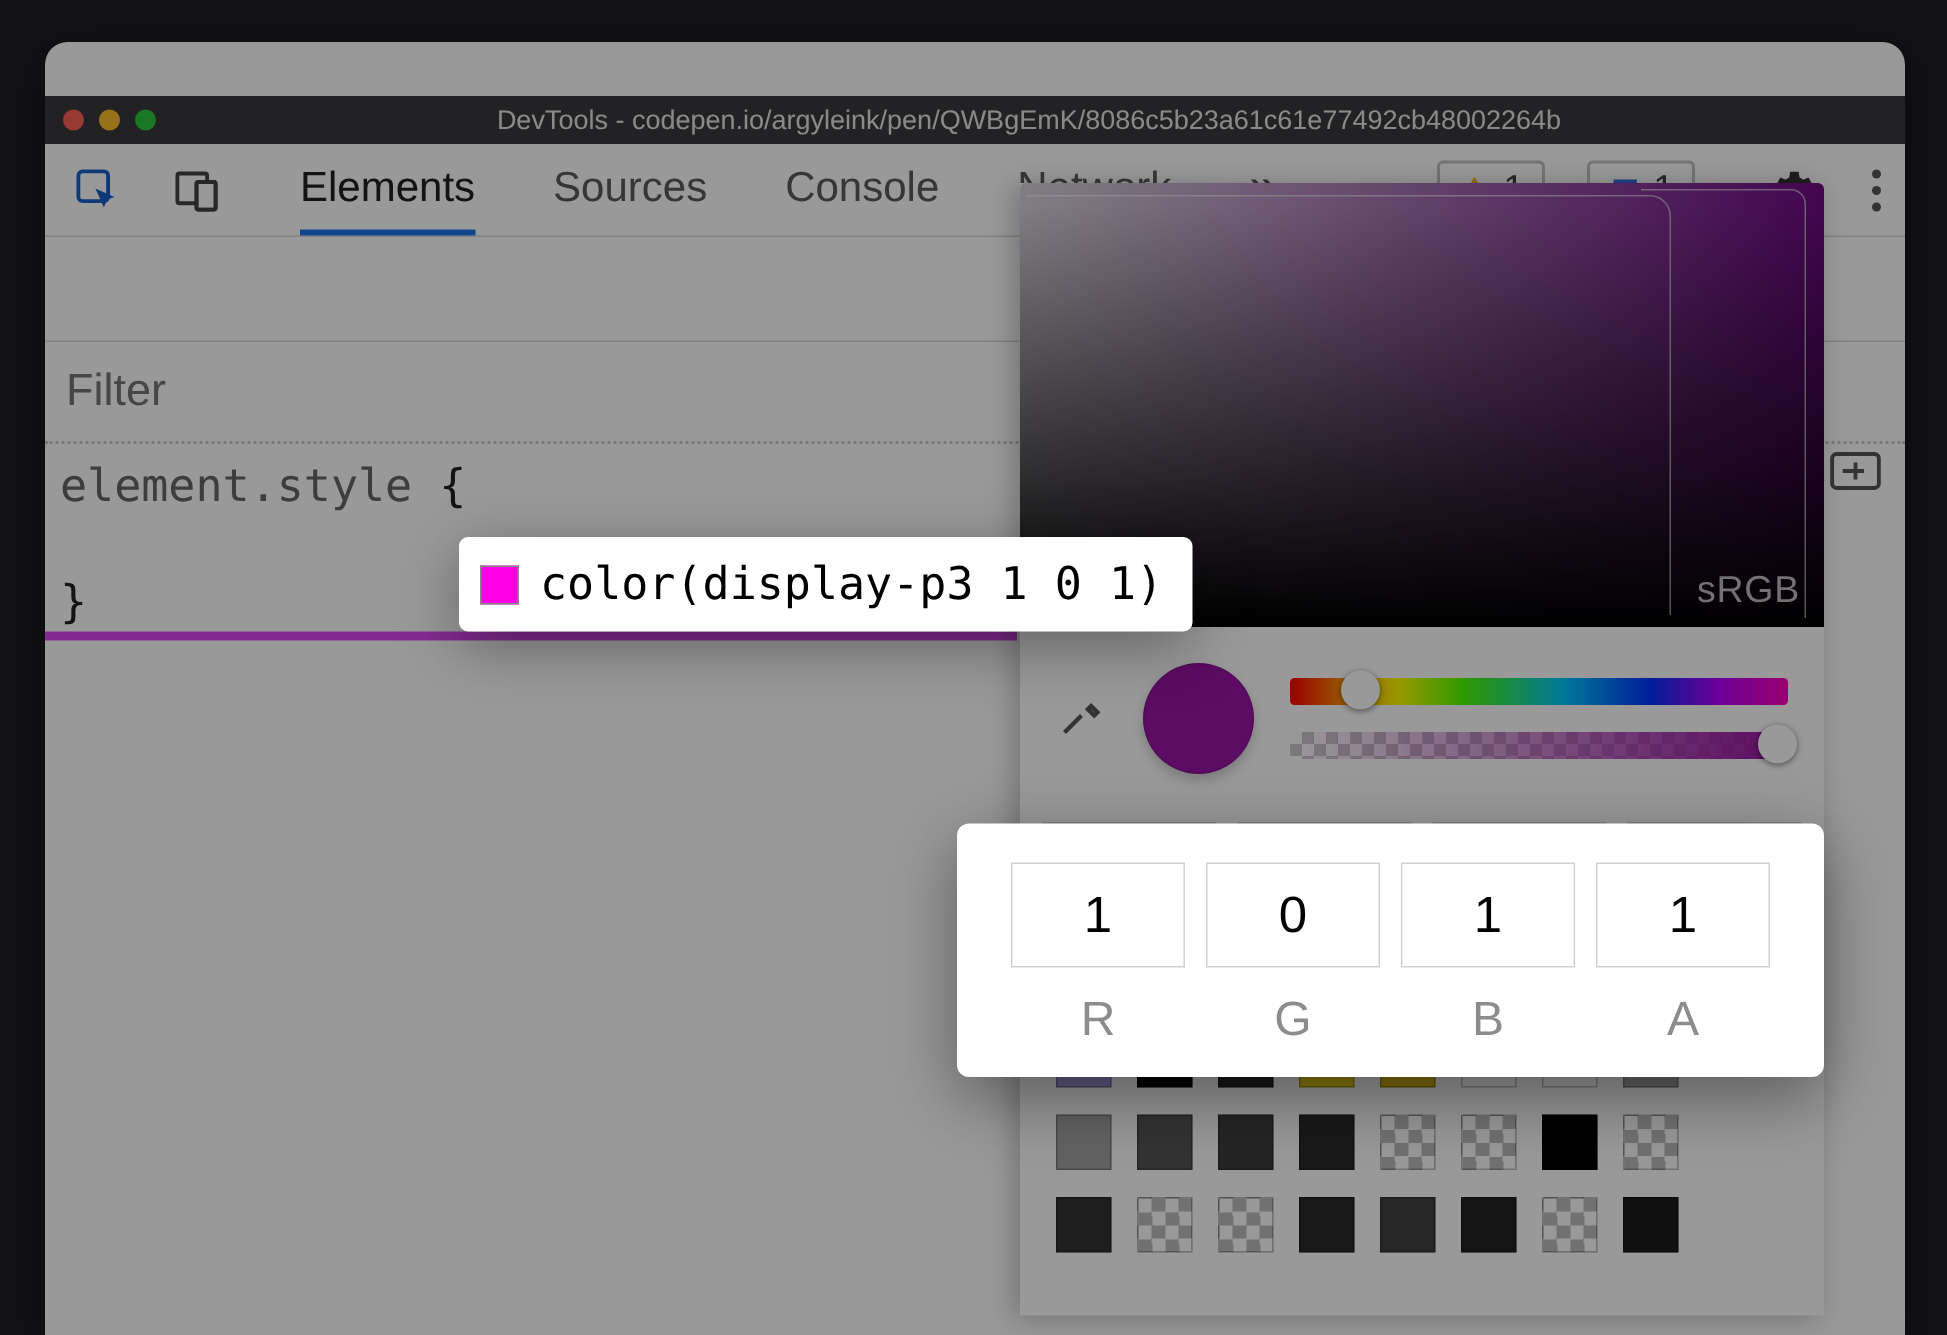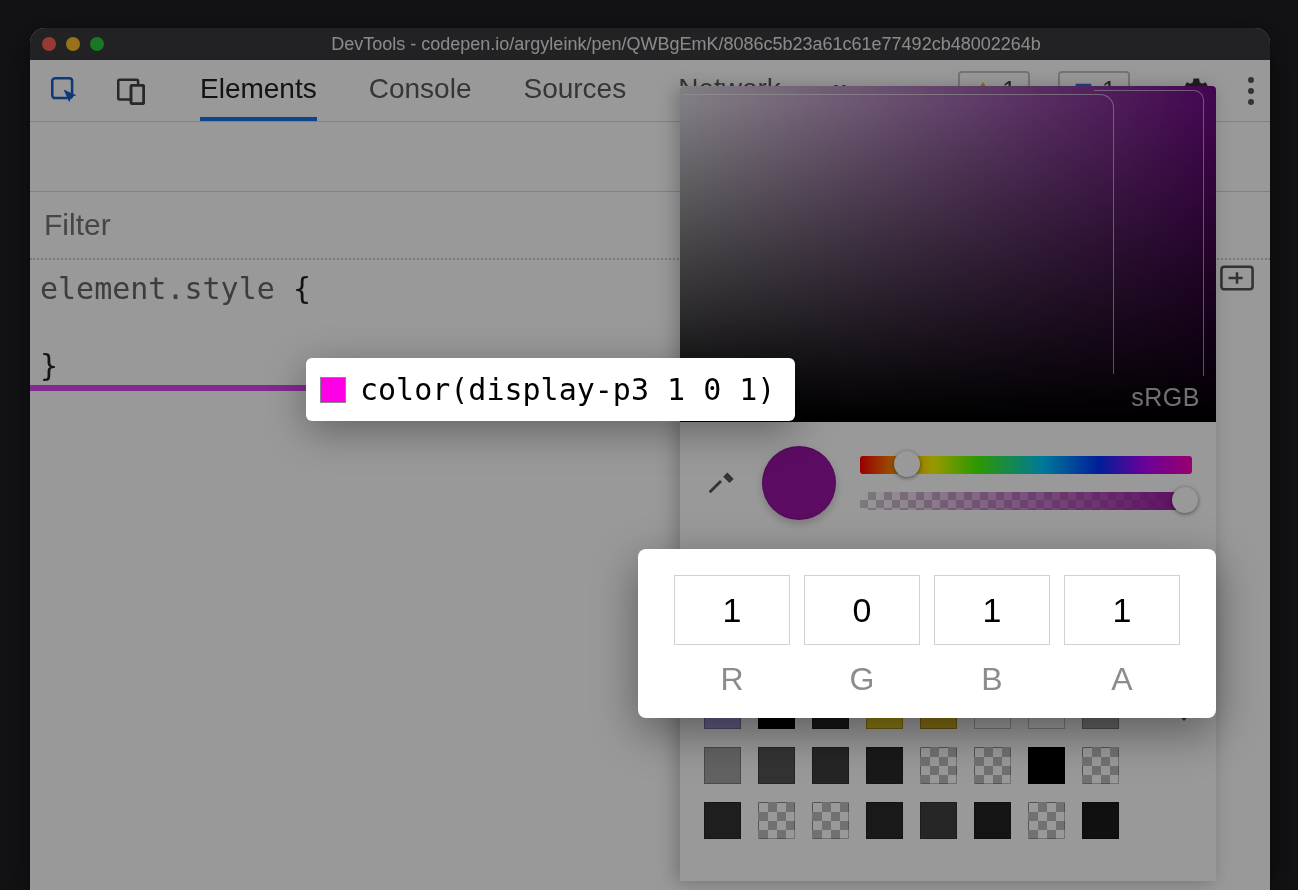--- a/index.html
+++ b/index.html
@@ -1,21 +1,21 @@
 <!DOCTYPE html>
 <html><head>
 <meta charset="utf-8">
 <style>
   * { box-sizing: border-box; margin: 0; padding: 0; }
   html, body { width: 1298px; height: 890px; background: #1f1f24; font-family: "Helvetica Neue", Arial, sans-serif; overflow: hidden; }
   .dim-overlay { position: absolute; inset: 0; background: rgba(0,0,0,0.40); pointer-events: none; z-index: 30; }
 
   
   .window { position: absolute; left: 30px; top: 28px; width: 1240px; height: 862px; background: #fff; border-radius: 15px 15px 0 0; overflow: hidden; box-shadow: 0 8px 30px rgba(0,0,0,0.5); }
-  .titlebar { height: 32px; background: #3a3a3c; display: flex; align-items: center; padding: 0 12px; gap: 10px; }
+  .titlebar { height: 32px; background: #3a3a3c; display: flex; align-items: center; padding: 0 12px; gap: 10px; margin-top: 36px; }
   .traffic { display: flex; gap: 10px; }
   .traffic .dot { width: 14px; height: 14px; border-radius: 50%; }
   .dot.r { background: #ff5f57; } .dot.y { background: #febc2e; } .dot.g { background: #28c840; }
   .titlebar .title { flex: 1; text-align: center; color: #e6e6e6; font-size: 18px; white-space: nowrap; overflow: hidden; text-overflow: ellipsis; }
 
   
   .toolbar { height: 62px; background: #fff; border-bottom: 1px solid #d9d9d9; display: flex; align-items: center; padding: 0 10px 0 16px; gap: 28px; color: #303030; }
   .toolbar .iconbtn { width: 38px; height: 38px; display: flex; align-items: center; justify-content: center; color: #444; }
   .toolbar .iconbtn.active { color: #1860c8; }
   .tabs { display: flex; gap: 52px; margin-left: 22px; align-items: center; height: 100%; }
@@ -38,21 +38,21 @@
   .css-selector { color: #666; }
   .css-prop { color: #b02121; margin-left: 38px; }
   .css-brace { color: #222; }
 
   
   .tooltip { position: absolute; z-index: 50; background: #fff; border-radius: 6px; padding: 14px 20px 14px 14px; box-shadow: 0 10px 40px rgba(0,0,0,0.35); display: flex; align-items: center; gap: 14px; font-family: ui-monospace, "SF Mono", Menlo, monospace; font-size: 30px; margin-left: 37px; }
   .tooltip .swatch { width: 26px; height: 26px; background: #ff00e6; border: 1px solid #888; }
 
   
   .picker { position: absolute; width: 536px; background: #fff; box-shadow: -4px 2px 18px rgba(0,0,0,0.25); z-index: 20; }
-  .picker .field { position: relative; height: 336px; background:
+  .picker .field { position: relative; height: 296px; background:
       linear-gradient(to top, #000, rgba(0,0,0,0) 95%),
       linear-gradient(to right, #d7d2da, #6f0a85); border-radius: 4px 4px 0 0; }
   .picker .field .srgb-label { position: absolute; right: 16px; bottom: 10px; color: #bdbdbd; font-size: 25px; letter-spacing: 0.5px; }
   .picker .gamut { position: absolute; left: 4px; top: 8px; width: 430px; height: 280px; border: 1.5px solid rgba(255,255,255,0.55); border-left: none; border-bottom: none; border-radius: 0 14px 0 0 / 0 14px 0 0; }
   .picker .gamut2 { position: absolute; right: 12px; top: 4px; width: 110px; height: 286px; border-right: 1.5px solid rgba(255,255,255,0.55); border-top: 1.5px solid rgba(255,255,255,0.55); border-radius: 0 10px 0 0; }
 
   .picker .ctrls { padding: 24px 24px 8px 24px; display: flex; align-items: center; gap: 24px; }
   .eyedrop { color: #555; }
   .swatch-big { width: 74px; height: 74px; border-radius: 50%; background: #9a14a3; box-shadow: 0 0 0 1px rgba(0,0,0,0.1) inset, 0 4px 8px rgba(0,0,0,0.2); }
   .sliders { flex: 1; display: flex; flex-direction: column; gap: 18px; }
@@ -109,22 +109,22 @@
     </div>
     <div class="iconbtn">
       <svg width="34" height="34" viewBox="0 0 24 24" fill="none" stroke="currentColor" stroke-width="1.8">
         <rect x="3" y="4" width="14" height="14" rx="1"></rect>
           <rect x="12" y="8" width="9" height="13" rx="1" fill="#fff"></rect>
         <rect x="12" y="8" width="9" height="13" rx="1"></rect>
       </svg>
     </div>
     <div class="tabs">
       <div class="tab active">Elements</div>
+      <div class="tab">Sources</div>
       <div class="tab">Console</div>
-      <div class="tab">Sources</div>
       <div class="tab">Network</div>
       <div class="tab" style="font-size:34px;color:#555">»</div>
     </div>
     <div class="spacer"></div>
     <div class="badge">
       <svg width="22" height="22" viewBox="0 0 24 24">
           <path fill="#f2b90f" d="M12 2L1 21h22L12 2z"></path>
           <rect x="11" y="9" width="2" height="6" fill="#fff"></rect>
           <rect x="11" y="16.5" width="2" height="2" fill="#fff"></rect>
         </svg>

